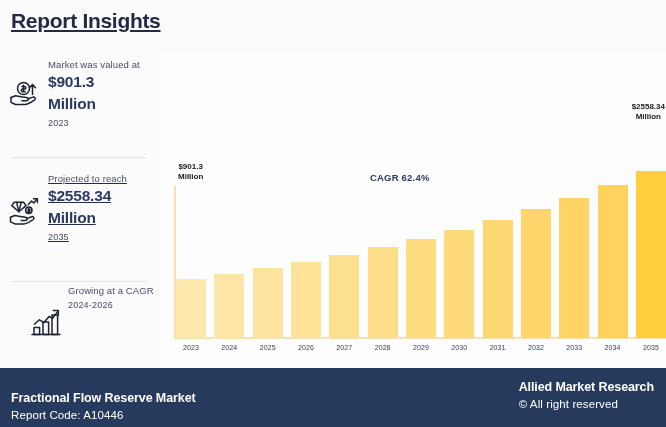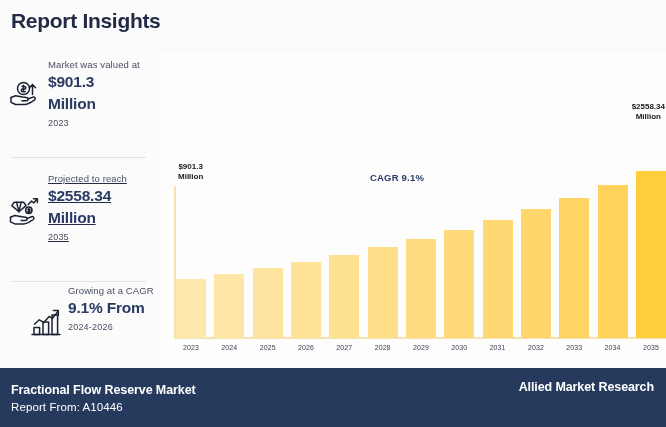--- a/index.html
+++ b/index.html
@@ -28,20 +28,21 @@
   
   .page-title {
     position: absolute;
     left: 11px;
     top: 8px;
     font-size: 21px;
     font-weight: bold;
     letter-spacing: -0.3px;
     color: #232A45;
     line-height: 26px;
+    text-decoration: underline;
   }
 
   
   .sidebar {
     position: absolute;
     left: 0;
     top: 52px;
     width: 160px;
     height: 316px;
   }
@@ -210,21 +211,21 @@
     bottom: 0;
     width: 666px;
     height: 59px;
     background: #263A5E;
     color: #FFFFFF;
   }
 
   .footer-left {
     position: absolute;
     left: 11px;
-    top: 14px;
+    top: 22px;
   }
 
   .footer-right {
     position: absolute;
     right: 12px;
     top: 11px;
     text-align: left;
   }
 
   .footer-strong {
@@ -293,29 +294,28 @@
         <svg viewBox="0 0 40 40" width="40" height="40" fill="none" stroke="#1C2233" stroke-width="1.5" stroke-linecap="round" stroke-linejoin="round">
           <path d="M6 32.5h28"></path>
           <rect x="8" y="25.5" width="5.6" height="7"></rect>
           <rect x="17" y="20" width="5.6" height="12.5"></rect>
           <rect x="26" y="13" width="5.6" height="19.5"></rect>
           <path d="M8.5 22.2l4.8-4.4 4.6 2.6 5.2-6 3.4 1.9 5.6-7"></path>
           <path d="M27.4 8.5h4.9v5"></path>
         </svg>
       </div>
       <div class="stat-caption">Growing at a CAGR</div>
-      <div class="stat-value">9.1% From</div>
       <div class="stat-sub">2024-2026</div>
     </div>
 
   </div>
 
   <div class="chart-wrap">
 
-    <div class="cagr-label">CAGR 9.1%</div>
+    <div class="cagr-label">CAGR 62.4%</div>
 
     <div class="axis-v"></div>
     <div class="axis-h"></div>
 
     <div class="plot" id="plot">
         <div class="bar-col">
           <div class="bar" style="height: 58.8px; background: rgb(253, 232, 174);"></div>
         </div>
         <div class="bar-col">
           <div class="bar" style="height: 64.1px; background: rgb(253, 230, 167);"></div>
@@ -379,20 +379,21 @@
     <div class="bar-note last">
       <div>$2558.34</div>
       <div>Million</div>
     </div>
 
   </div>
 
   <div class="footer">
     <div class="footer-left">
       <div class="footer-strong">Fractional Flow Reserve Market</div>
-      <div class="footer-weak">Report From: A10446</div>
+      <div class="footer-weak">Report Code: A10446</div>
     </div>
     <div class="footer-right">
       <div class="footer-strong">Allied Market Research</div>
+      <div class="footer-weak">© All right reserved</div>
     </div>
   </div>
 
 </div>
 
 </body></html>

